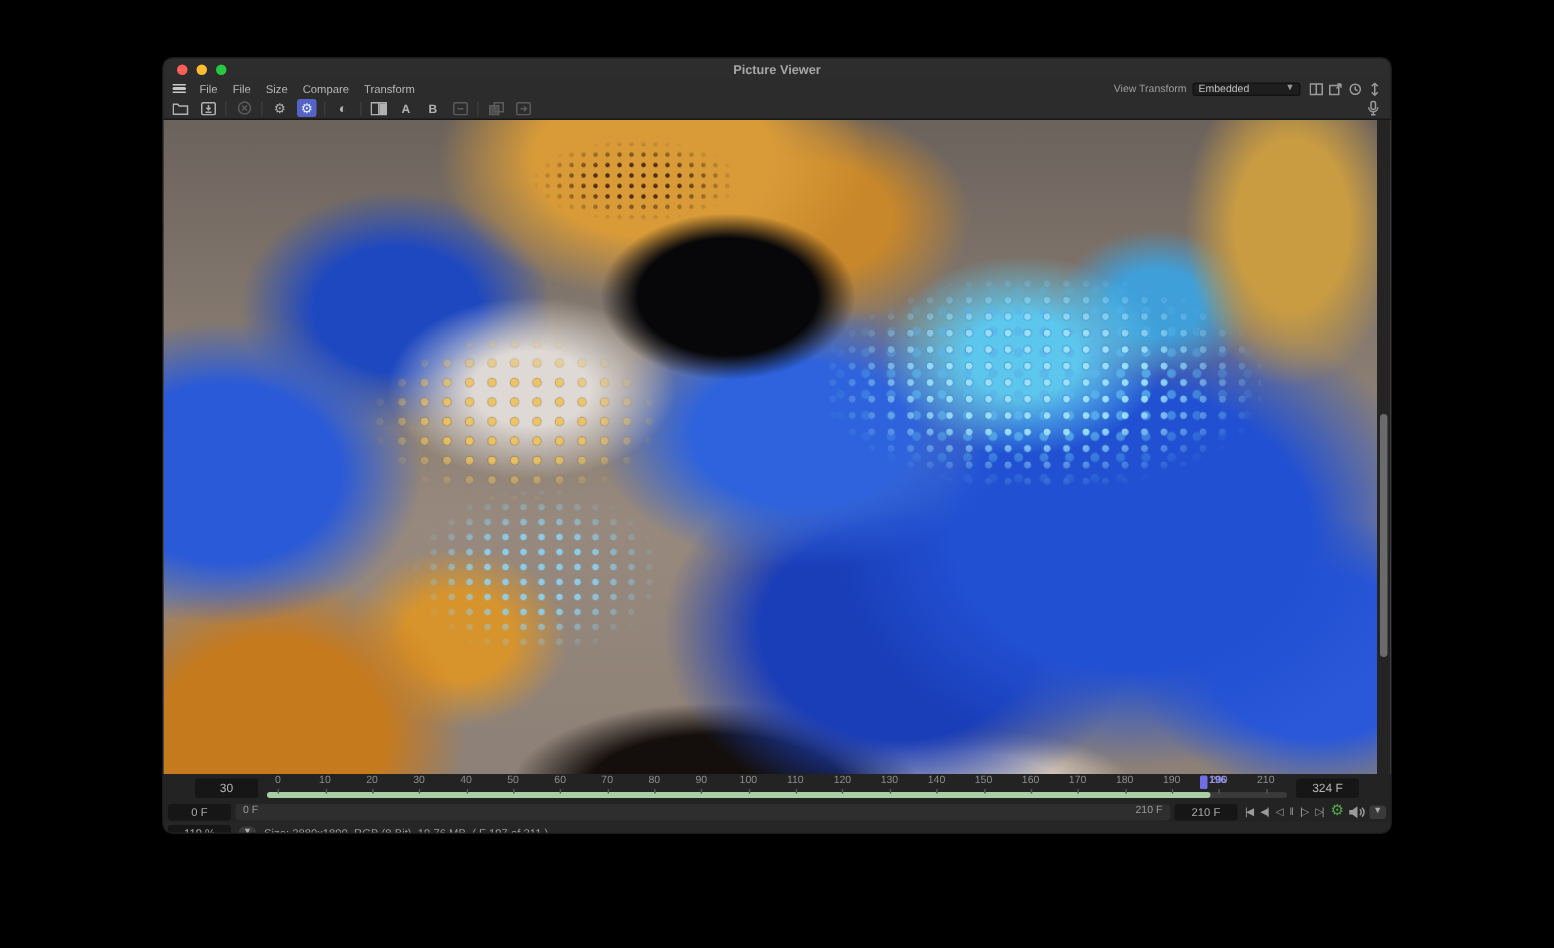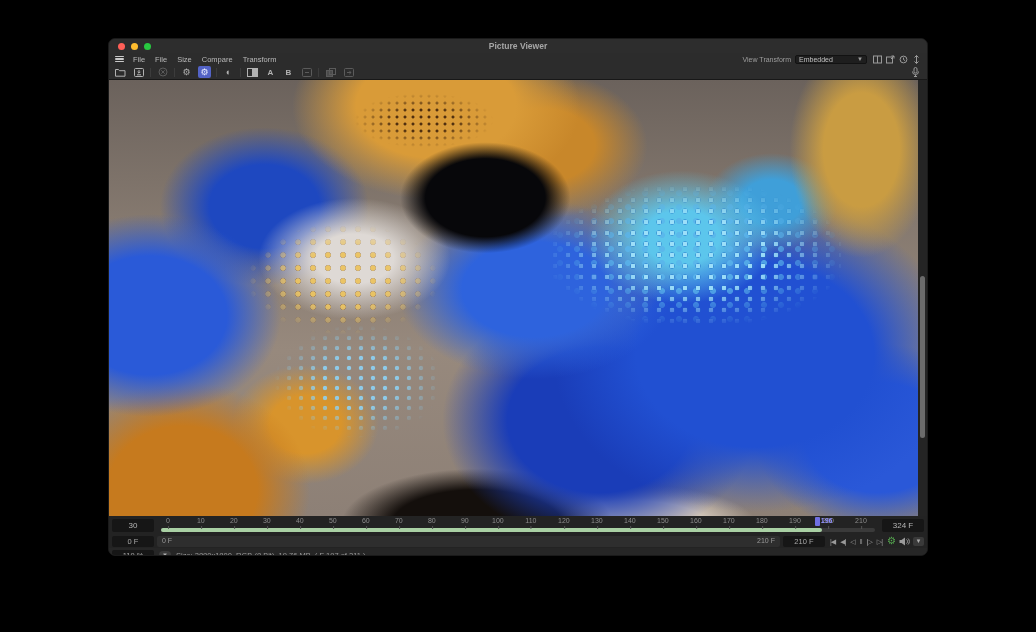--- a/index.html
+++ b/index.html
@@ -78,21 +78,21 @@
     -webkit-mask:radial-gradient(ellipse at 50% 50%, #000 32%, transparent 70%);
     mask:radial-gradient(ellipse at 50% 50%, #000 32%, transparent 70%);}
   .b-speck{left:30%;top:3%;width:140px;height:55px;
     background-image:radial-gradient(circle at 3px 3px, rgba(55,28,8,.85) 0 1.2px, transparent 1.8px);
     background-size:8px 7px;
     -webkit-mask:radial-gradient(ellipse at 50% 50%, #000 30%, transparent 70%);
     mask:radial-gradient(ellipse at 50% 50%, #000 30%, transparent 70%);}
   .vgutter{position:absolute;right:0;top:0;bottom:0;width:9px;background:#242424;}
   .vthumb{position:absolute;right:2px;top:45%;height:37%;width:5px;border-radius:3px;background:#6b6b6b;}
   
-  .ruler-row{height:18px;background:#232323;display:flex;align-items:center;padding:0 3px;gap:3px;box-sizing:border-box;}
+  .ruler-row{height:18px;background:#232323;display:flex;align-items:center;padding:0 21px;gap:3px;box-sizing:border-box;}
   .nbox{width:42px;height:13px;background:#161616;border-radius:2px;color:#b5b5b5;font-size:8px;
     display:flex;align-items:center;justify-content:center;}
   .ruler{flex:1;position:relative;height:100%;}
   .tick{position:absolute;top:1px;transform:translateX(-50%);font-size:7px;color:#8d8d8d;}
   .tick::after{content:"";position:absolute;left:50%;top:9px;width:1px;height:3px;background:#555;}
   .cache-track{position:absolute;left:0.5%;right:0.5%;bottom:2px;height:4px;background:#3a3a3a;border-radius:2px;}
   .cachebar{position:absolute;left:0.5%;bottom:2px;height:4px;background:#a9d0a4;border-radius:2px;}
   .playhead{position:absolute;top:1px;width:5px;height:9px;background:#6f6fe2;border-radius:1px;}
   .playhead span{position:absolute;left:6px;top:0;font-size:7px;color:#8f8fff;font-weight:bold;}
   .range-row{height:14px;background:#232323;display:flex;align-items:center;padding:0 3px;gap:3px;box-sizing:border-box;justify-content:flex-end;}

